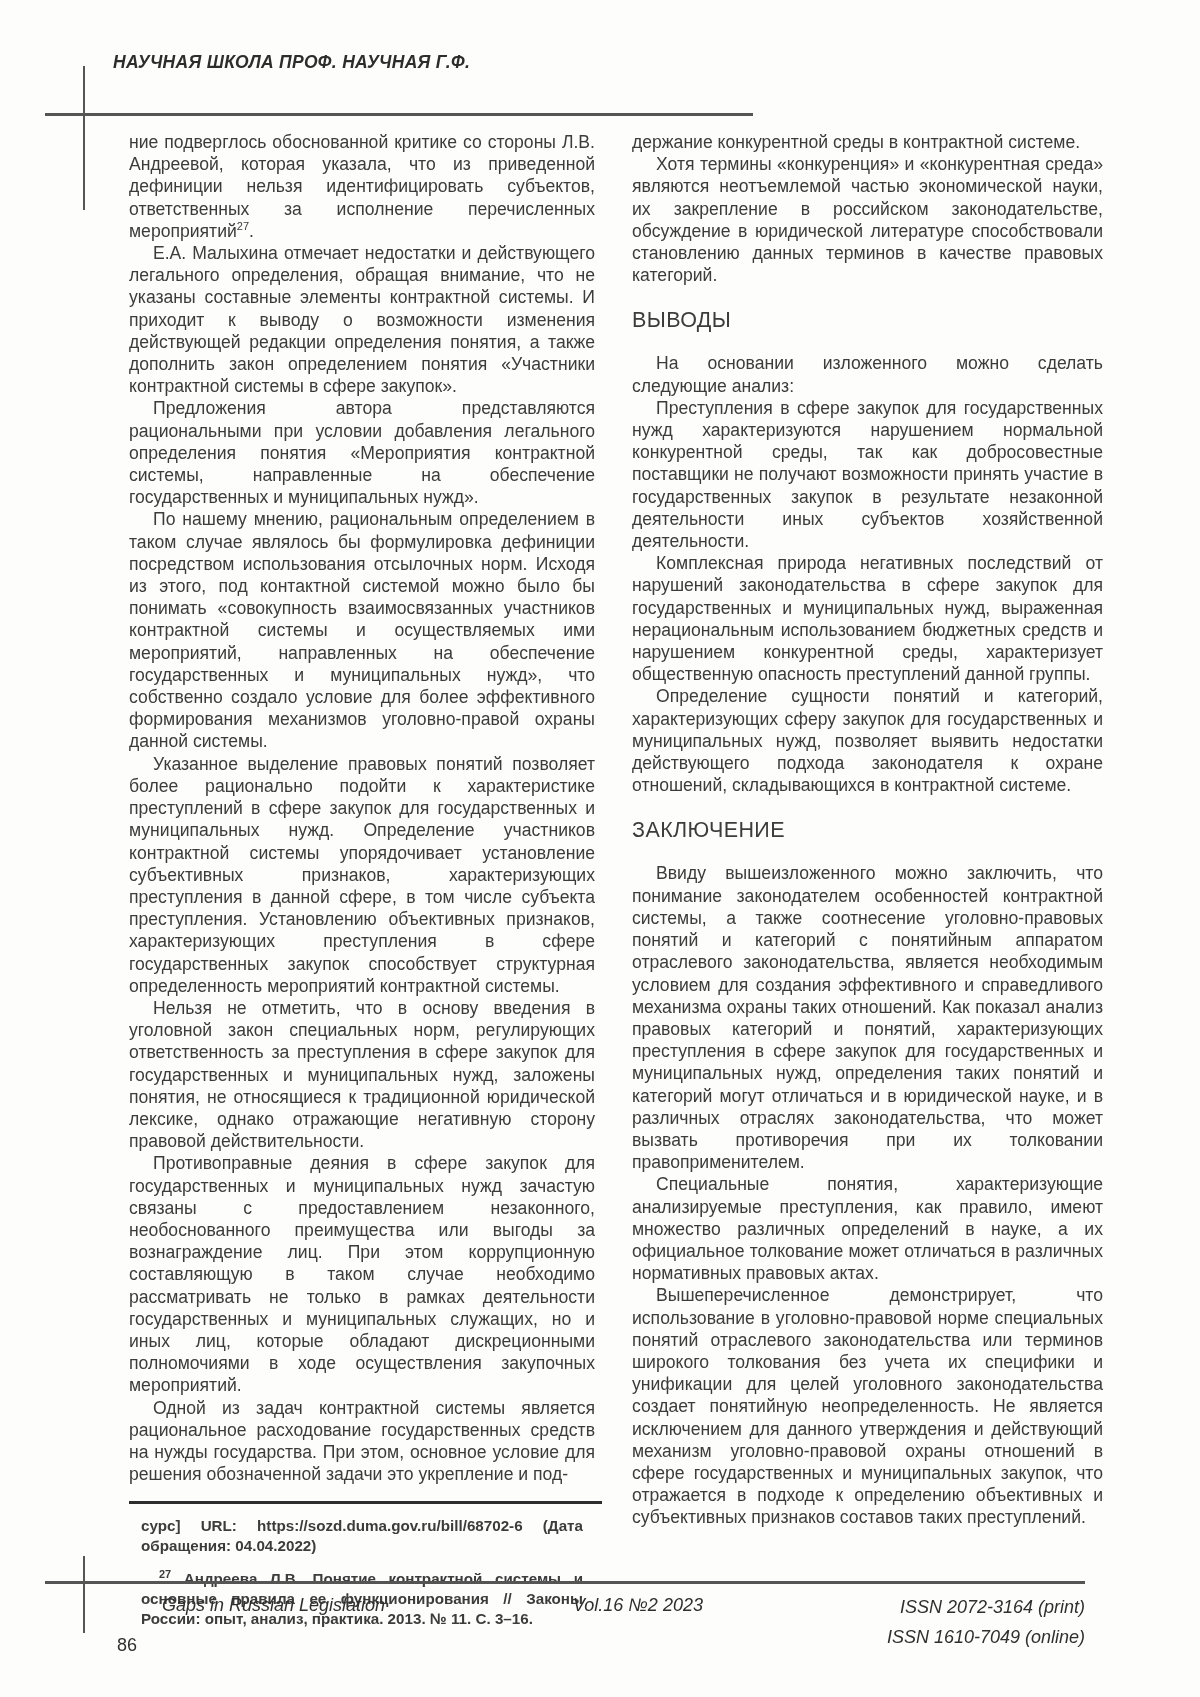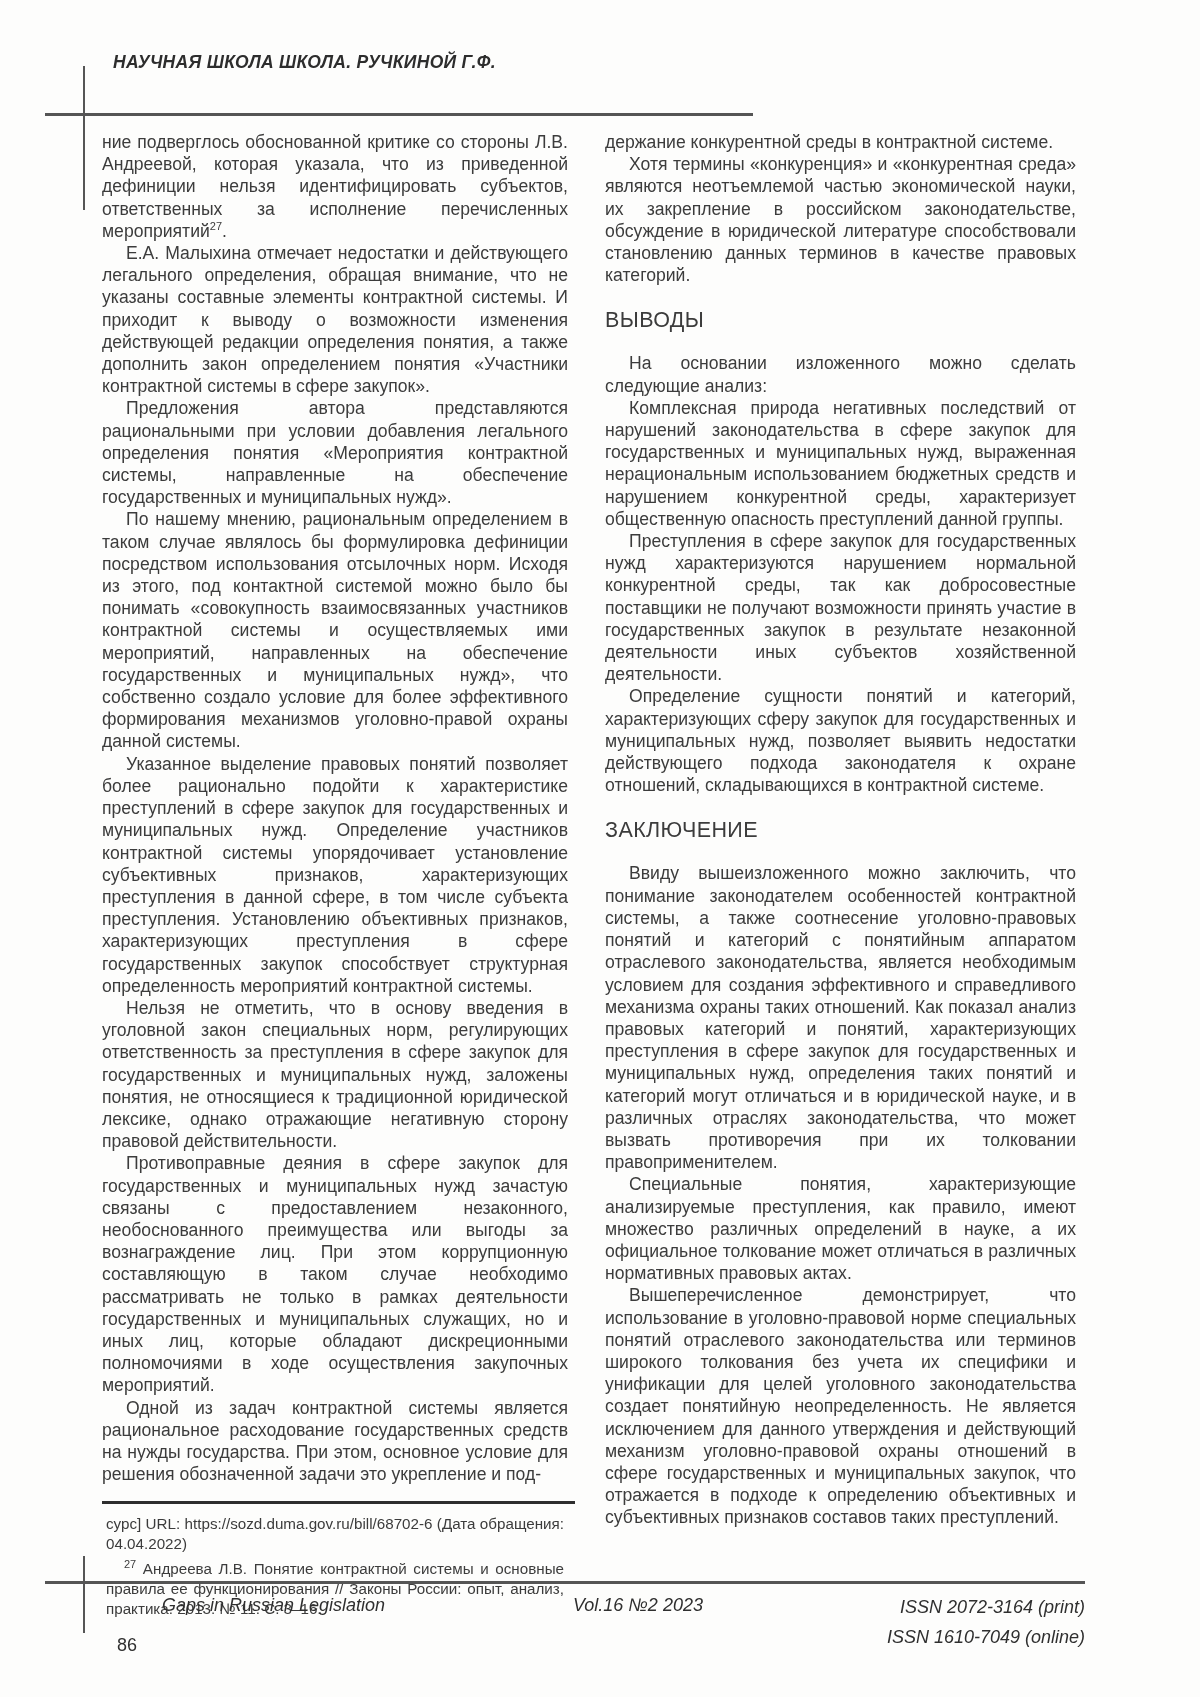--- a/index.html
+++ b/index.html
@@ -18,21 +18,21 @@
     letter-spacing:.3px;color:#2d2d2d;
   }
   .vline{position:absolute;width:2px;background:#555;}
   .vline-top{left:83px;top:66px;height:144px;}
   .vline-bottom{left:83px;top:1556px;height:77px;}
   .hrule{position:absolute;height:3px;background:#555;}
   .hrule-top{left:45px;top:113px;width:708px;}
   .hrule-bottom{left:45px;top:1581px;width:1040px;}
 
   .content{
-    position:absolute;left:102px;top:131px;width:974px;
+    position:absolute;left:129px;top:131px;width:974px;
     display:flex;gap:37px;
   }
   .col{
     font-size:17.6px;line-height:22.2px;color:#3c3c3c;
     text-align:justify;
     hyphens:auto;-webkit-hyphens:auto;
   }
   .col-left{width:466px;}
   .col-right{width:471px;}
   .col p{margin:0;text-indent:24px;}
@@ -42,21 +42,21 @@
   h2.section{
     font-size:21.5px;font-weight:400;color:#3c3c3c;
     margin:20px 0 18px;line-height:28px;
     letter-spacing:.4px;text-align:left;text-indent:0;
   }
 
   .footnote-sep{
     margin-top:16px;margin-bottom:10px;
     height:3px;background:#2e2e2e;width:473px;
   }
-  .footnotes p{font-size:15.2px;line-height:20.1px;text-indent:18px;margin:4px;}
+  .footnotes p{font-size:15.2px;line-height:20.1px;text-indent:18px;margin:12px;font-weight:bold;}
   .footnotes p.noindent{text-indent:0;}
 
   .footer-pagenum{
     position:absolute;left:117px;top:1595px;
     font-size:18px;color:#2f2f2f;margin-top:40px;
   }
   .footer-journal{
     position:absolute;left:162px;top:1595px;
     font-size:18px;font-style:italic;color:#2f2f2f;
   }
@@ -68,21 +68,21 @@
     position:absolute;right:115px;top:1592px;
     text-align:right;font-size:18px;font-style:italic;
     color:#2f2f2f;line-height:30px;
   }
 </style>
 </head>
 <body>
 
 <div class="page">
 
-  <div class="running-head">НАУЧНАЯ ШКОЛА ШКОЛА. РУЧКИНОЙ Г.Ф.</div>
+  <div class="running-head">НАУЧНАЯ ШКОЛА ПРОФ. НАУЧНАЯ Г.Ф.</div>
   <div class="vline vline-top"></div>
   <div class="hrule hrule-top"></div>
 
   <div class="content">
 
     <div class="col col-left">
       <p class="noindent"><span>ние подверглось обоснованной критике со стороны Л.В. Андреевой, которая указала, что из приведенной дефиниции нельзя идентифицировать субъектов, ответственных за исполнение перечисленных мероприятий</span><sup>27</sup><span>.</span></p>
       <p>Е.А. Малыхина отмечает недостатки и действующего легального определения, обращая внимание, что не указаны составные элементы контрактной системы. И приходит к выводу о возможности изменения действующей редакции определения понятия, а также дополнить закон определением понятия «Участники контрактной системы в сфере закупок».</p>
       <p>Предложения автора представляются рациональными при условии добавления легального определения понятия «Мероприятия контрактной системы, направленные на обеспечение государственных и муниципальных нужд».</p>
       <p>По нашему мнению, рациональным определением в таком случае являлось бы формулировка дефиниции посредством использования отсылочных норм. Исходя из этого, под контактной системой можно было бы понимать «совокупность взаимосвязанных участников контрактной системы и осуществляемых ими мероприятий, направленных на обеспечение государственных и муниципальных нужд», что собственно создало условие для более эффективного формирования механизмов уголовно-правой охраны данной системы.</p>
@@ -96,22 +96,22 @@
         <p class="noindent">сурс] URL: https://sozd.duma.gov.ru/bill/68702-6 (Дата обращения: 04.04.2022)</p>
         <p><sup>27</sup><span> Андреева Л.В. Понятие контрактной системы и основные правила ее функционирования // Законы России: опыт, анализ, практика. 2013. № 11. С. 3–16.</span></p>
       </div>
     </div>
 
     <div class="col col-right">
       <p class="noindent">держание конкурентной среды в контрактной системе.</p>
       <p>Хотя термины «конкуренция» и «конкурентная среда» являются неотъемлемой частью экономической науки, их закрепление в российском законодательстве, обсуждение в юридической литературе способствовали становлению данных терминов в качестве правовых категорий.</p>
       <h2 class="section">ВЫВОДЫ</h2>
       <p>На основании изложенного можно сделать следующие анализ:</p>
+      <p>Преступления в сфере закупок для государственных нужд характеризуются нарушением нормальной конкурентной среды, так как добросовестные поставщики не получают возможности принять участие в государственных закупок в результате незаконной деятельности иных субъектов хозяйственной деятельности.</p>
       <p>Комплексная природа негативных последствий от нарушений законодательства в сфере закупок для государственных и муниципальных нужд, выраженная нерациональным использованием бюджетных средств и нарушением конкурентной среды, характеризует общественную опасность преступлений данной группы.</p>
-      <p>Преступления в сфере закупок для государственных нужд характеризуются нарушением нормальной конкурентной среды, так как добросовестные поставщики не получают возможности принять участие в государственных закупок в результате незаконной деятельности иных субъектов хозяйственной деятельности.</p>
       <p>Определение сущности понятий и категорий, характеризующих сферу закупок для государственных и муниципальных нужд, позволяет выявить недостатки действующего подхода законодателя к охране отношений, складывающихся в контрактной системе.</p>
       <h2 class="section">ЗАКЛЮЧЕНИЕ</h2>
       <p>Ввиду вышеизложенного можно заключить, что понимание законодателем особенностей контрактной системы, а также соотнесение уголовно-правовых понятий и категорий с понятийным аппаратом отраслевого законодательства, является необходимым условием для создания эффективного и справедливого механизма охраны таких отношений. Как показал анализ правовых категорий и понятий, характеризующих преступления в сфере закупок для государственных и муниципальных нужд, определения таких понятий и категорий могут отличаться и в юридической науке, и в различных отраслях законодательства, что может вызвать противоречия при их толковании правоприменителем.</p>
       <p>Специальные понятия, характеризующие анализируемые преступления, как правило, имеют множество различных определений в науке, а их официальное толкование может отличаться в различных нормативных правовых актах.</p>
       <p>Вышеперечисленное демонстрирует, что использование в уголовно-правовой норме специальных понятий отраслевого законодательства или терминов широкого толкования без учета их специфики и унификации для целей уголовного законодательства создает понятийную неопределенность. Не является исключением для данного утверждения и действующий механизм уголовно-правовой охраны отношений в сфере государственных и муниципальных закупок, что отражается в подходе к определению объективных и субъективных признаков составов таких преступлений.</p>
     </div>
 
   </div>
 
   <div class="hrule hrule-bottom"></div>

